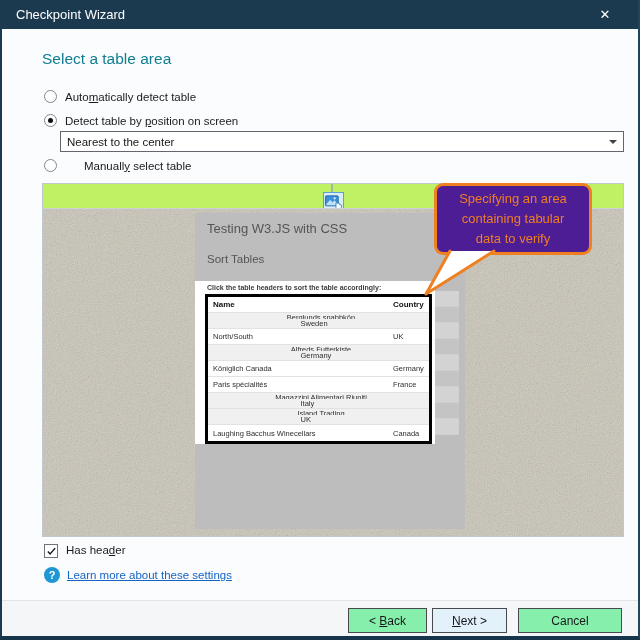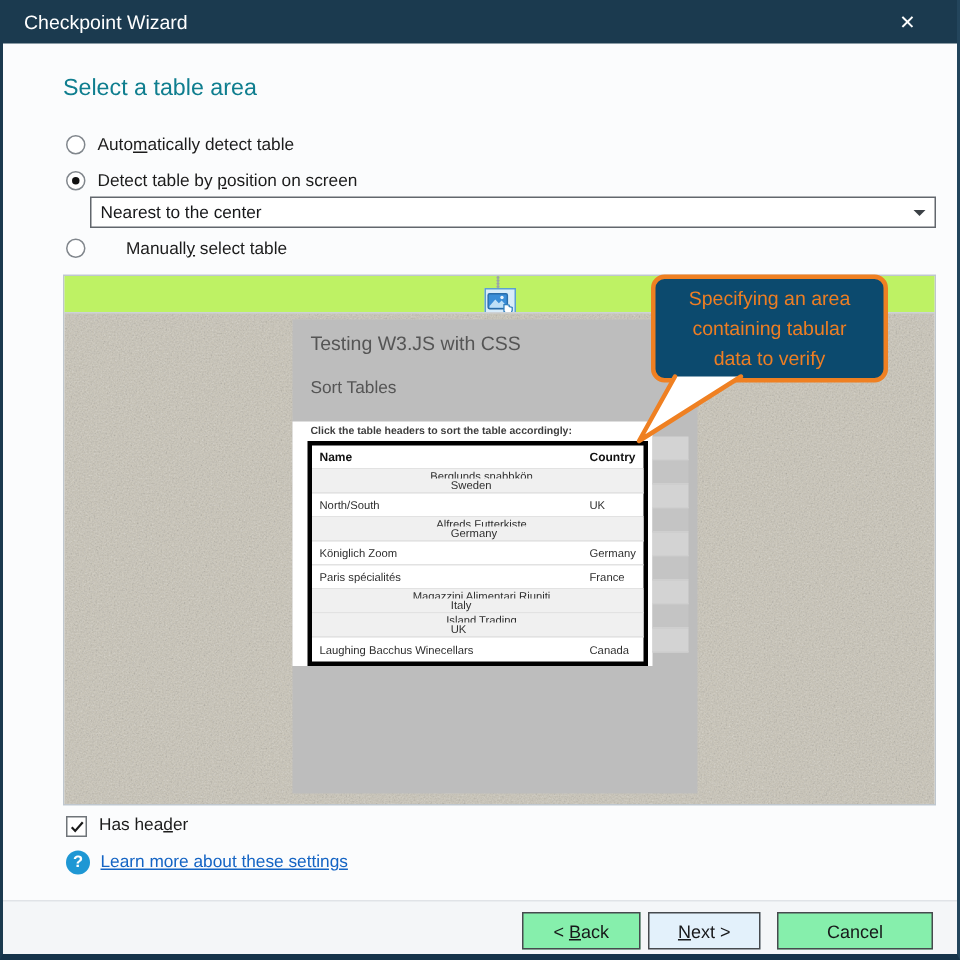--- a/index.html
+++ b/index.html
@@ -44,21 +44,21 @@
   .trow:last-child{border-bottom:none;}
   .trow.stripe{background:#f0f0f0;flex-direction:column;}
   .trow.head{font-weight:bold;color:#111;font-size:8px;}
   .tc-name{flex:1;padding-left:5px;white-space:nowrap;overflow:hidden;}
   .tc-country{width:36px;white-space:nowrap;}
   #dim-strip{position:absolute;left:240px;top:78px;width:24px;height:150px;}
   #dim-strip .band{height:16px;border-bottom:1px solid #cfcfcf;}
   #dim-strip .bl{background:#d3d3d3;}
   #dim-strip .bd{background:#c4c4c4;}
   
-  #callout{position:absolute;left:432px;top:183px;width:158px;height:72px;background:#0c4a6e;border:3px solid #ef8022;
+  #callout{position:absolute;left:432px;top:183px;width:158px;height:72px;background:#4c1d95;border:3px solid #ef8022;
     border-radius:9px;z-index:20;display:flex;flex-direction:column;align-items:center;justify-content:center;
     font-size:13px;line-height:20px;color:#ee7e23;text-align:center;}
   #callout-tail{position:absolute;left:410px;top:245px;z-index:21;}
   
   #hasheader-row{position:absolute;left:42px;top:544px;display:flex;align-items:flex-start;gap:8px;font-size:11.5px;color:#1c1c1c;}
   #checkbox{width:14px;height:14px;background:#fff;border:1px solid #6f7479;display:flex;align-items:center;justify-content:center;}
   #help-row{position:absolute;left:42px;top:567px;display:flex;align-items:center;gap:7px;}
   #help-badge{width:16px;height:16px;border-radius:50%;background:#1e97d4;color:#fff;font-size:11px;font-weight:bold;
     display:flex;align-items:center;justify-content:center;}
   #help-link{font-size:11.5px;color:#1464c4;text-decoration:underline;cursor:pointer;}
@@ -209,21 +209,21 @@
             </div>
             <div class="trow">
               <span class="tc-name">North/South</span>
                 <span class="tc-country">UK</span>
             </div>
             <div class="trow stripe">
               <span class="tc-name">Alfreds Futterkiste</span>
                 <span class="tc-country">Germany</span>
             </div>
             <div class="trow">
-              <span class="tc-name">Königlich Zoom</span>
+              <span class="tc-name">Königlich Canada</span>
                 <span class="tc-country">Germany</span>
             </div>
             <div class="trow">
               <span class="tc-name">Paris spécialités</span>
                 <span class="tc-country">France</span>
             </div>
             <div class="trow stripe">
               <span class="tc-name">Magazzini Alimentari Riuniti</span>
                 <span class="tc-country">Italy</span>
             </div>

